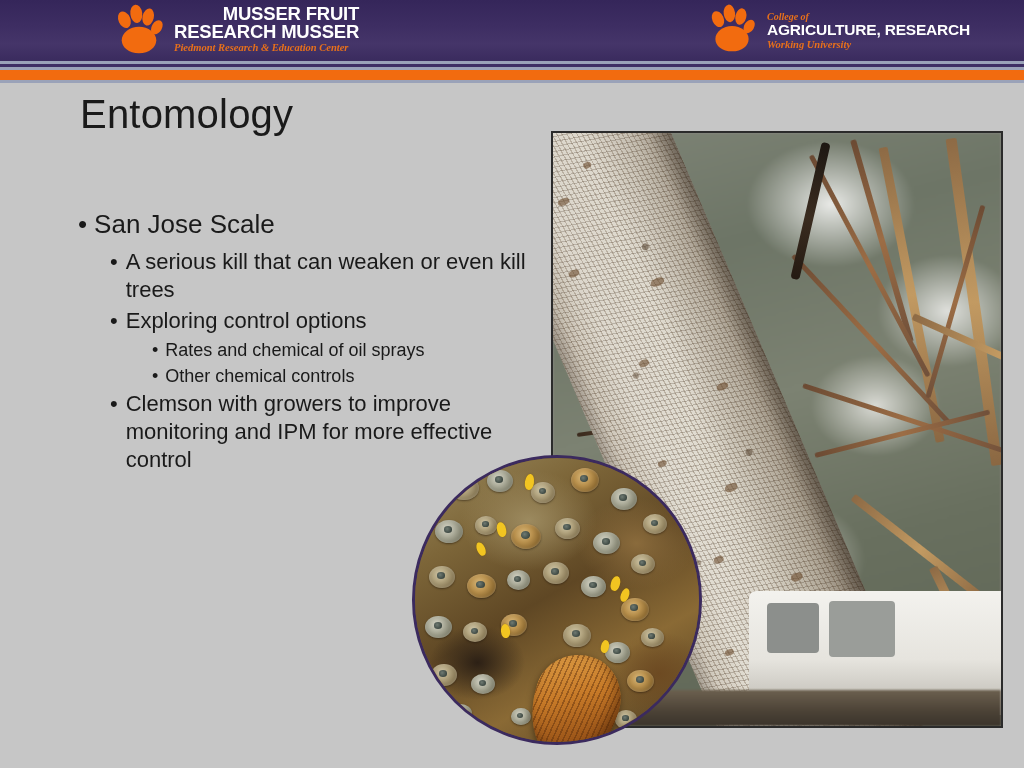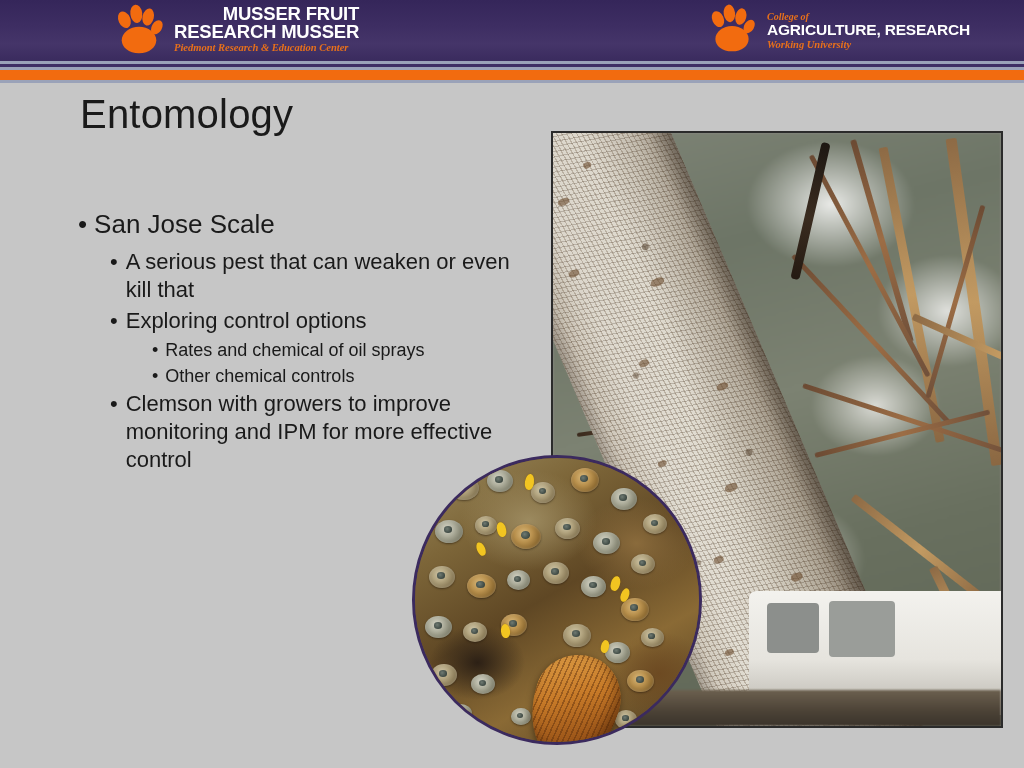--- a/index.html
+++ b/index.html
@@ -404,21 +404,21 @@
 
 <div id="bullet-body">
 
   <div class="b-l1">
     <span class="bullet-mark">•</span>
     <span class="bullet-text">San Jose Scale</span>
   </div>
 
   <div class="b-l2">
     <span class="bullet-mark">•</span>
-    <span class="bullet-text">A serious pest that can weaken or even kill that</span>
+    <span class="bullet-text">A serious kill that can weaken or even kill trees</span>
   </div>
 
   <div class="b-l2">
     <span class="bullet-mark">•</span>
     <span class="bullet-text">Exploring control options</span>
   </div>
 
   <div class="b-l3">
     <span class="bullet-mark">•</span>
     <span class="bullet-text">Rates and chemical of oil sprays</span>

